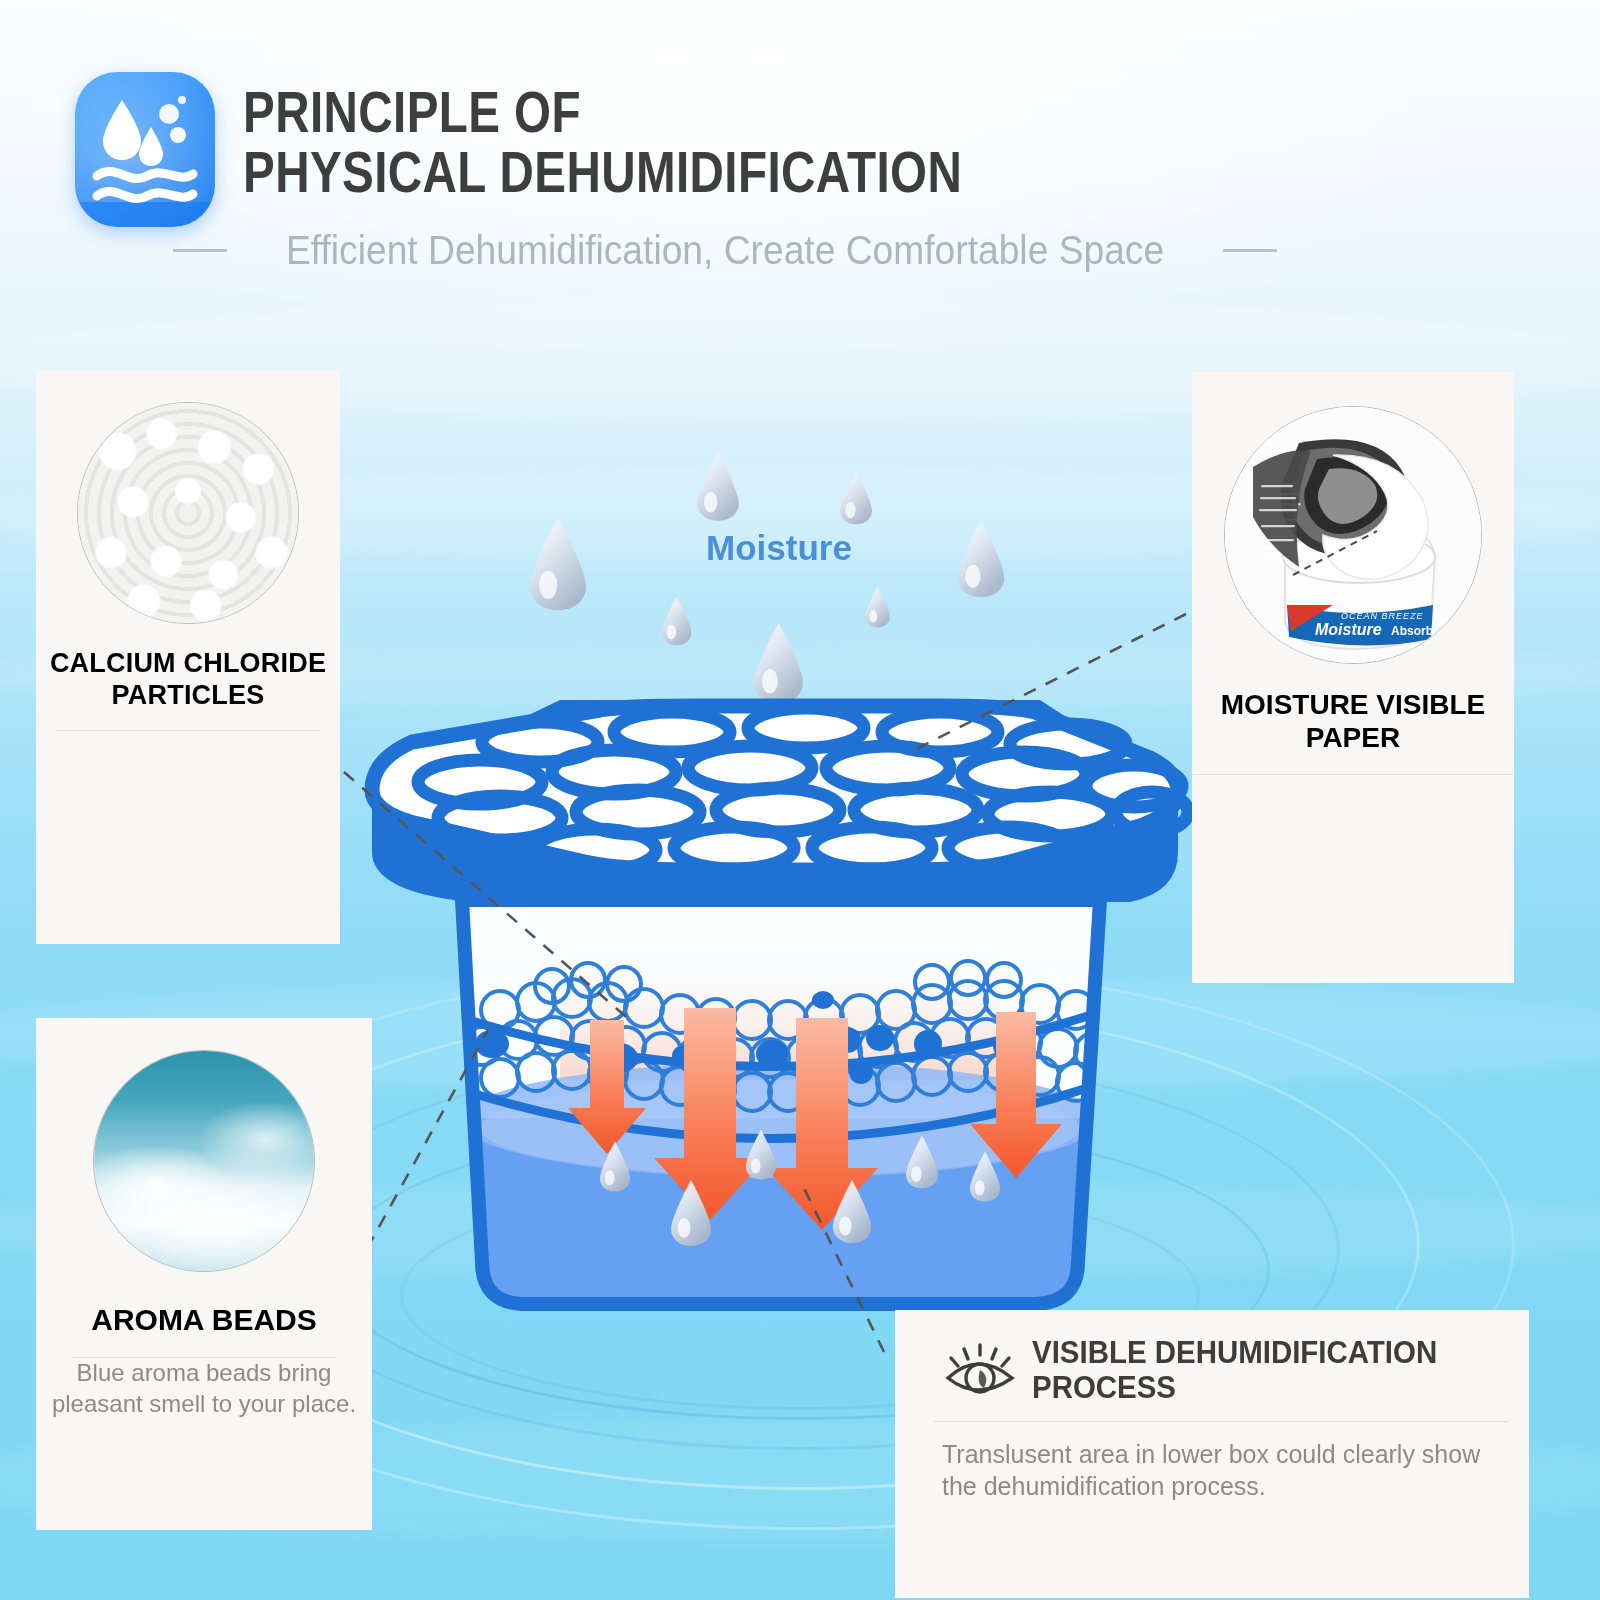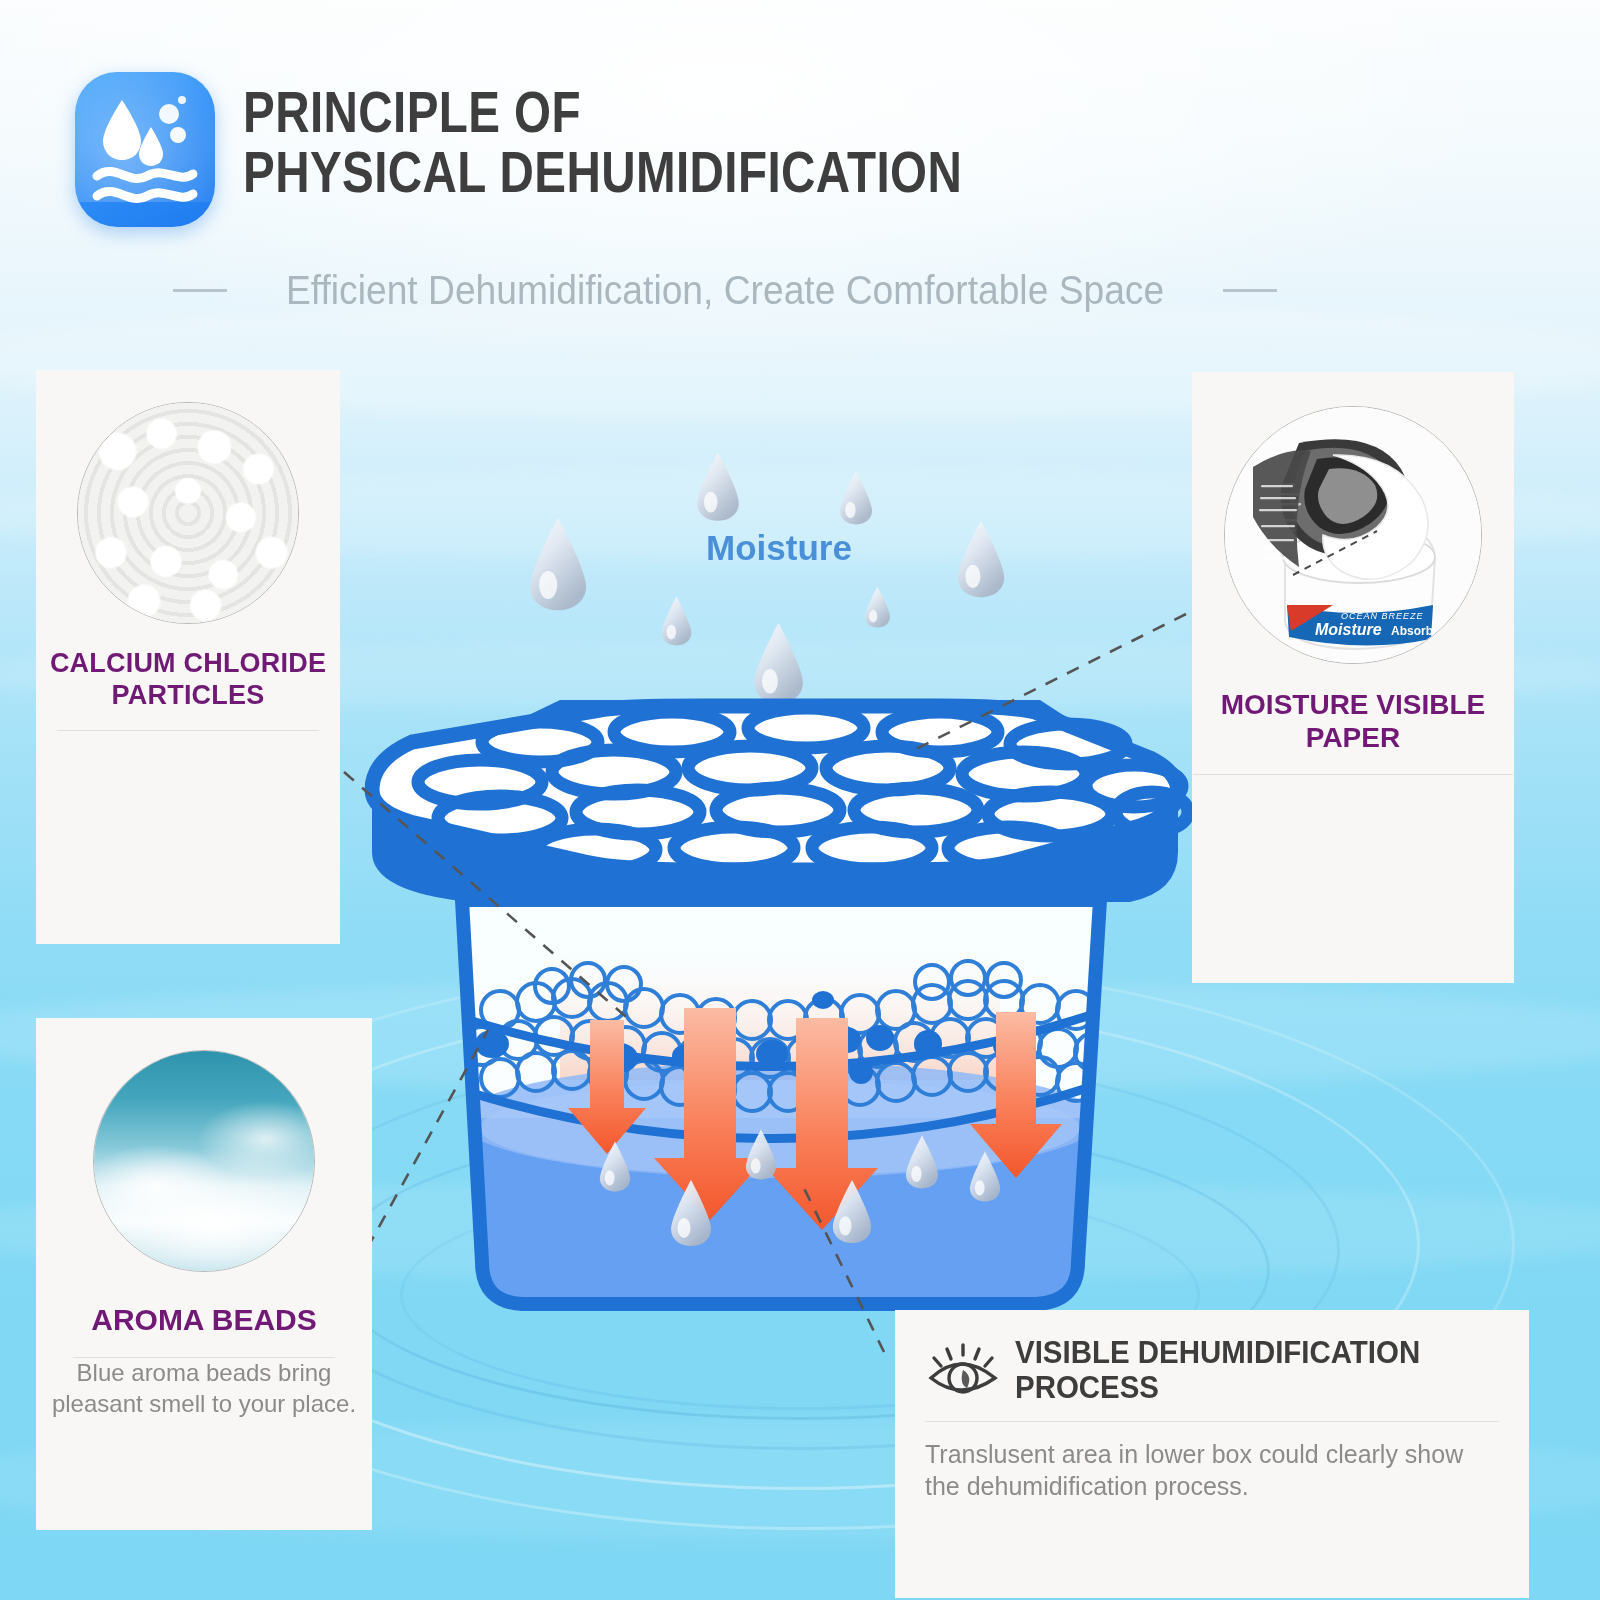--- a/index.html
+++ b/index.html
@@ -64,21 +64,21 @@
   #logo-badge svg { position:absolute; left:0; top:0; }
   #title-block { position:absolute; left:243px; top:82px; }
   .title-line {
     font-size: 58px; font-weight: 800; letter-spacing: .5px;
     color:#3e3e3e; line-height: 1.04;
     transform: scaleX(.82); transform-origin: left center;
     white-space: nowrap;
   }
   #subtitle-row {
     position:absolute; left:0; top:228px; width:1450px;
-    display:flex; align-items:center; justify-content:center; gap:26px;margin-top:40px;
+    display:flex; align-items:center; justify-content:center; gap:26px;
   }
   .sub-dash { width:54px; height:3px; background:#b8c5cd; }
   #subtitle {
     font-size:40px; color:#aab7bf; font-weight:400; white-space:nowrap;
     transform: scaleX(.93); transform-origin:center;
   }
 
   
   .card {
     position:absolute; z-index:6;
@@ -87,21 +87,21 @@
   }
   .card-photo {
     border-radius:50%;
     border:1px solid #b9b9b9;
     overflow:hidden;
     margin: 0 auto;
   }
   .card-title {
     text-align:center;
     font-weight:800;
-    color:#701a75;
+    color:#000000;
     line-height:1.18;
   }
   .card-rule { height:1px; background:#e0dfdc; margin: 0 auto; }
   .card-body {
     text-align:center; color:#8b8b8b; line-height:1.28;
   }
   .card-body b { color:#6f6f6f; font-weight:700; }
 
   
   #card-calcium { left:36px; top:370px; width:304px; height:574px; }
@@ -118,21 +118,21 @@
   #card-paper .card-body { font-size:25px; margin-top:16px; padding:0 22px; }
 
   
   #card-aroma { left:36px; top:1018px; width:336px; height:512px; }
   #card-aroma .card-photo { width:222px; height:222px; margin-top:32px; }
   #card-aroma .card-title { font-size:30px; margin-top:30px; }
   #card-aroma .card-rule { width:262px; margin-top:20px; }
   #card-aroma .card-body { font-size:24px; padding:0 12px; }
 
   
-  #card-visible { left:895px; top:1310px; width:634px; height:288px; }
+  #card-visible { left:895px; top:1310px; width:634px; height:288px;padding-left:17px; }
   #card-visible .vis-head { display:flex; align-items:flex-start; gap:14px; padding:26px 0 0 30px; }
   #card-visible .vis-title { font-size:31px; font-weight:800; color:#3d3d3d; line-height:1.12;
       transform:scaleX(.95); transform-origin:left top; }
   #card-visible .card-rule { width:574px; margin-top:16px; }
   #card-visible .card-body { font-size:25px; text-align:left; padding:16px 30px 0 30px; }
 
   
   .photo-pellets { width:100%; height:100%;
     background:
       radial-gradient(circle at 18% 22%, #fff 0 7%, rgba(255,255,255,0) 8%),

